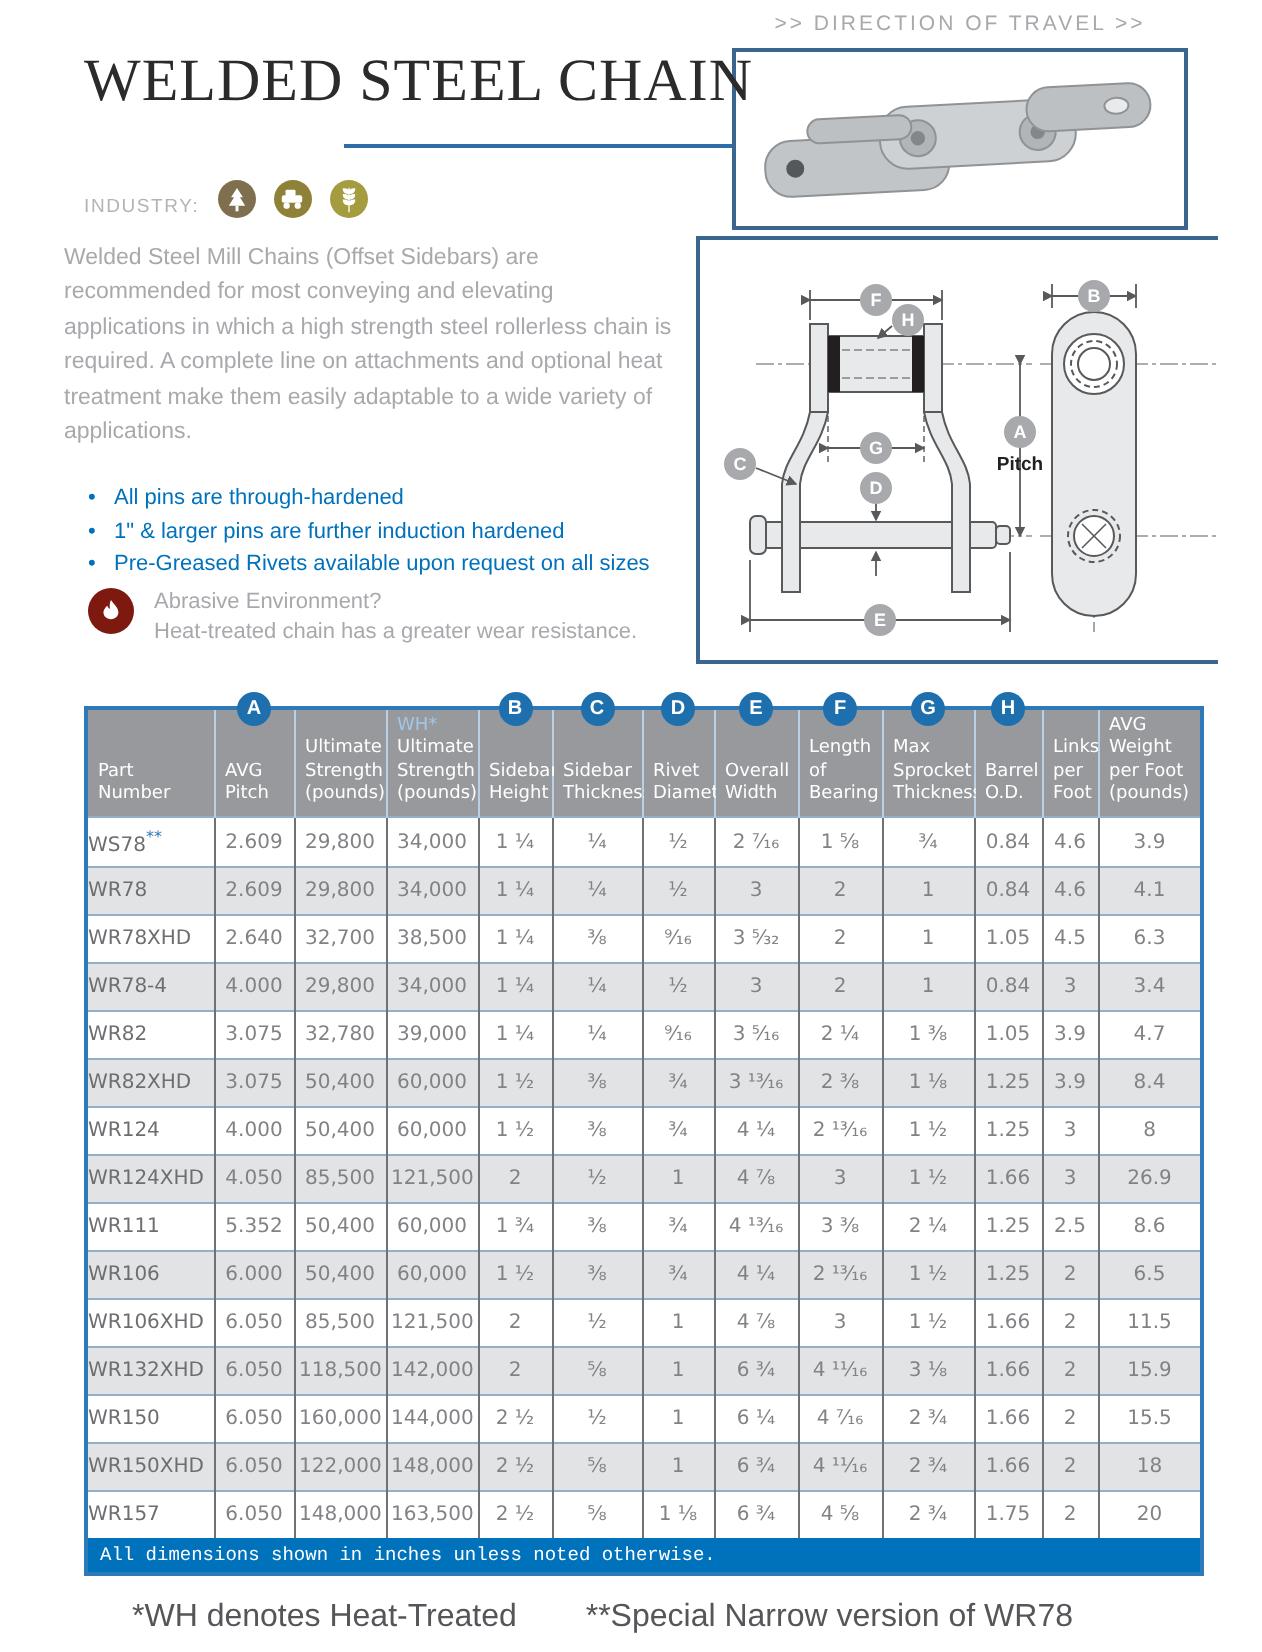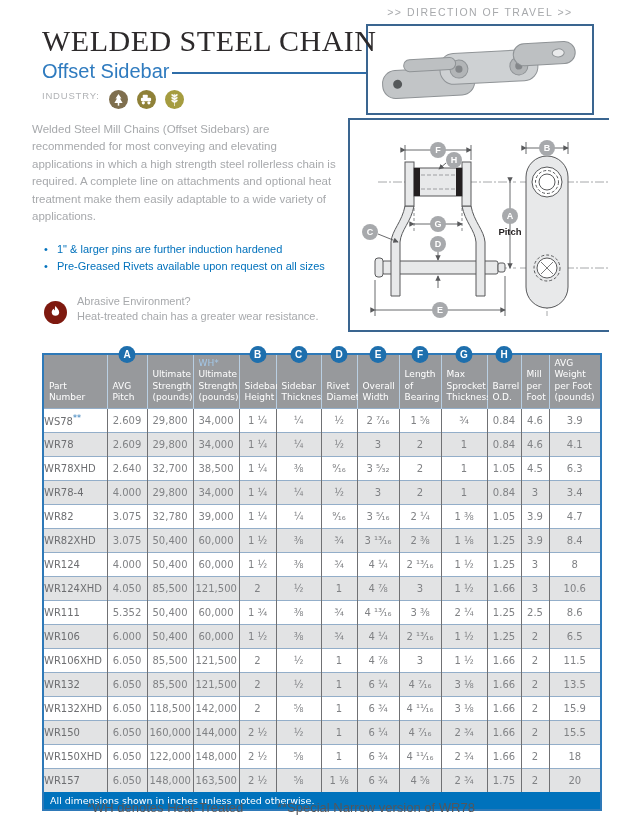--- a/index.html
+++ b/index.html
@@ -10,33 +10,33 @@
              font-size:10.5px;letter-spacing:1.5px;color:#a7a9ac;}
 
   .photo-box{position:absolute;left:366px;top:24px;width:228px;height:91px;
              border:2px solid #3a6590;box-sizing:border-box;background:#fff;}
 
   .title{position:absolute;left:42px;top:24px;font-family:"Liberation Serif","DejaVu Serif",serif;
          font-size:30px;font-weight:400;color:#2d2a2b;letter-spacing:.5px;}
   .subtitle{position:absolute;left:42px;top:60px;font-size:20px;color:#2f7bbf;}
   .subtitle-line{position:absolute;left:172px;top:72px;width:194px;border-top:2px solid #2f6da8;}
 
-  .industry{position:absolute;left:42px;top:90px;display:flex;align-items:flex-start;gap:9px;}
+  .industry{position:absolute;left:42px;top:90px;display:flex;align-items:flex-end;gap:9px;}
   .industry-label{font-size:9.5px;letter-spacing:.8px;color:#b1b3b6;}
   .ind-icon{width:19px;height:19px;border-radius:50%;display:flex;align-items:center;justify-content:center;}
   .ind-forestry{background:#7f6f4e;} .ind-construction{background:#8f8138;} .ind-agriculture{background:#a59c3f;}
 
   .intro{position:absolute;left:32px;top:121px;width:304px;font-size:11.5px;line-height:1.52;color:#a7a9ac;}
 
   .bullets{position:absolute;left:44px;top:241px;margin:0;padding:0;list-style:none;
            color:#0071bc;font-size:11px;line-height:1.5;width:310px;}
   .bullets li{position:relative;padding-left:13px;}
   .bullets li::before{content:"•";position:absolute;left:0;}
 
-  .abrasive{position:absolute;left:44px;top:294px;display:flex;gap:10px;align-items:flex-end;}
+  .abrasive{position:absolute;left:44px;top:294px;display:flex;gap:10px;align-items:flex-start;}
   .abr-icon{width:23px;height:23px;border-radius:50%;background:#7e190f;flex:0 0 auto;
             display:flex;align-items:center;justify-content:center;}
   .abr-text{font-size:11px;color:#a7a9ac;line-height:1.35;}
 
   .diagram-box{position:absolute;left:348px;top:118px;width:281px;height:214px;
                border:2px solid #3a6590;box-sizing:border-box;background:#fff;}
 
   .table-wrap{position:absolute;left:42px;top:344px;width:558px;}
   table{border-collapse:collapse;table-layout:fixed;width:558px;margin-top:9px;
         border:2px solid #2e79b8;font-family:"DejaVu Sans",sans-serif;}
@@ -45,23 +45,23 @@
      position:relative;line-height:1.25;height:50px;box-sizing:border-box;}
   .badge{position:absolute;top:-9px;left:50%;transform:translateX(-50%);width:17px;height:17px;
          border-radius:50%;background:#1e6fad;color:#fff;font-size:10px;font-weight:bold;
          text-align:center;line-height:17px;font-family:"Liberation Sans",sans-serif;}
   .whpre{display:block;color:#a3c7e8;}
   tbody td{font-size:10px;color:#808285;text-align:center;padding:5px 2px;
            border-right:1px solid #707174;border-top:1px solid #93aec9;height:13px;}
   tbody tr:nth-child(even){background:#e2e3e4;}
   tbody td.part{text-align:left;padding-left:0;color:#6d6e71;}
   .pnote{color:#2e79b8;font-size:8px;}
-  tfoot td{background:#0072bc;color:#fff;font-size:9.5px;text-align:left;padding:3px 6px;border:none;}
-
-  .footnotes{position:absolute;left:58px;top:800px;font-size:13px;color:#55565a;padding-left:29px;}
+  tfoot td{background:#0072bc;color:#fff;font-size:9.5px;text-align:left;padding:3px 6px;border:none;font-family:Liberation Mono, monospace;}
+
+  .footnotes{position:absolute;left:37px;top:800px;font-size:16px;color:#55565a;padding-left:29px;}
   .footnotes span{margin-right:30px;}
 
   svg text.lbl{fill:#fff;font-size:9px;font-weight:bold;font-family:"Liberation Sans",sans-serif;}
   svg text.pitch{fill:#231f20;font-size:9.5px;font-weight:bold;font-family:"Liberation Sans",sans-serif;}
 </style>
 </head>
 <body>
 
 <div class="page">
 
@@ -78,21 +78,20 @@
         <circle cx="151" cy="42" r="9" fill="#b2b5b7"></circle>
         <circle cx="151" cy="42" r="3.6" fill="#84878a" stroke="none"></circle>
         <rect x="146" y="20" width="62" height="22" rx="11" fill="#bdc0c2"></rect>
         <ellipse cx="191" cy="31" rx="6" ry="4" fill="#e9eaeb"></ellipse>
         <rect x="36" y="30" width="52" height="12" rx="6" fill="#bdc0c2"></rect>
       </g>
     </svg>
   </div>
 
   <div class="title">WELDED STEEL CHAIN</div>
-  <div class="subtitle">Offset Sidebar</div>
   <div class="subtitle-line"></div>
 
   <div class="industry">
     <span class="industry-label">INDUSTRY:</span>
     <span class="ind-icon ind-forestry">
       <svg width="13" height="14" viewBox="0 0 14 15">
           <path d="M7 1 L10.2 6 H8.6 L11.4 10.6 H2.6 L5.4 6 H3.8 Z" fill="#fff"></path>
           <rect x="6.2" y="10.6" width="1.6" height="3" fill="#fff"></rect>
         </svg>
     </span>
@@ -107,20 +106,21 @@
     <span class="ind-icon ind-agriculture">
       <svg width="11" height="14" viewBox="0 0 11 15">
           <path d="M5.5 1 V14 M5.5 4 C3.5 4 2.5 3 2.5 1.6 C4.5 1.6 5.5 2.6 5.5 4 Z M5.5 4 C7.5 4 8.5 3 8.5 1.6 C6.5 1.6 5.5 2.6 5.5 4 Z M5.5 7 C3.5 7 2.5 6 2.5 4.6 C4.5 4.6 5.5 5.6 5.5 7 Z M5.5 7 C7.5 7 8.5 6 8.5 4.6 C6.5 4.6 5.5 5.6 5.5 7 Z M5.5 10 C3.5 10 2.5 9 2.5 7.6 C4.5 7.6 5.5 8.6 5.5 10 Z M5.5 10 C7.5 10 8.5 9 8.5 7.6 C6.5 7.6 5.5 8.6 5.5 10 Z" fill="#fff" stroke="#fff" stroke-width="0.7"></path>
         </svg>
     </span>
   </div>
 
   <div class="intro">Welded Steel Mill Chains (Offset Sidebars) are recommended for most conveying and elevating applications in which a high strength steel rollerless chain is required. A complete line on attachments and optional heat treatment make them easily adaptable to a wide variety of applications.</div>
 
   <ul class="bullets">
+      <li>All pins are through-hardened</li>
       <li>1" &amp; larger pins are further induction hardened</li>
       <li>Pre-Greased Rivets available upon request on all sizes</li>
     </ul>
 
   <div class="abrasive">
     <span class="abr-icon">
       <svg width="13" height="14" viewBox="0 0 14 15">
           <path d="M7 1 C8.4 3.4 11 4.8 11 8 A4.1 4.1 0 0 1 2.9 8 C2.9 6.3 3.9 5.2 4.9 4.1 C5.3 5 5.9 5.5 6.5 5.8 C6.1 4.1 6.3 2.5 7 1 Z" fill="#fff"></path>
         </svg>
     </span>
@@ -237,21 +237,21 @@
             <th><span class="badge">A</span><span>AVG Pitch</span></th>
             <th><span>Ultimate Strength (pounds)</span></th>
             <th><span class="whpre">WH*</span><span>Ultimate Strength (pounds)</span></th>
             <th><span class="badge">B</span><span>Sidebar Height</span></th>
             <th><span class="badge">C</span><span>Sidebar Thickness</span></th>
             <th><span class="badge">D</span><span>Rivet Diameter</span></th>
             <th><span class="badge">E</span><span>Overall Width</span></th>
             <th><span class="badge">F</span><span>Length of Bearing</span></th>
             <th><span class="badge">G</span><span>Max Sprocket Thickness</span></th>
             <th><span class="badge">H</span><span>Barrel O.D.</span></th>
-            <th><span>Mill per Foot</span></th>
+            <th><span>Links per Foot</span></th>
             <th><span>AVG Weight per Foot (pounds)</span></th>
           </tr>
       </thead>
       <tbody>
           <tr>
             <td class="part">WS78<sup class="pnote">**</sup></td>
             <td>2.609</td>
             <td>29,800</td>
             <td>34,000</td>
             <td>1 ¼</td>
@@ -360,21 +360,21 @@
             <td>85,500</td>
             <td>121,500</td>
             <td>2</td>
             <td>½</td>
             <td>1</td>
             <td>4 ⅞</td>
             <td>3</td>
             <td>1 ½</td>
             <td>1.66</td>
             <td>3</td>
-            <td>10.6</td>
+            <td>26.9</td>
           </tr>
           <tr>
             <td class="part">WR111</td>
             <td>5.352</td>
             <td>50,400</td>
             <td>60,000</td>
             <td>1 ¾</td>
             <td>⅜</td>
             <td>¾</td>
             <td>4 ¹³⁄₁₆</td>
@@ -408,35 +408,20 @@
             <td>½</td>
             <td>1</td>
             <td>4 ⅞</td>
             <td>3</td>
             <td>1 ½</td>
             <td>1.66</td>
             <td>2</td>
             <td>11.5</td>
           </tr>
           <tr>
-            <td class="part">WR132</td>
-            <td>6.050</td>
-            <td>85,500</td>
-            <td>121,500</td>
-            <td>2</td>
-            <td>½</td>
-            <td>1</td>
-            <td>6 ¼</td>
-            <td>4 ⁷⁄₁₆</td>
-            <td>3 ⅛</td>
-            <td>1.66</td>
-            <td>2</td>
-            <td>13.5</td>
-          </tr>
-          <tr>
             <td class="part">WR132XHD</td>
             <td>6.050</td>
             <td>118,500</td>
             <td>142,000</td>
             <td>2</td>
             <td>⅝</td>
             <td>1</td>
             <td>6 ¾</td>
             <td>4 ¹¹⁄₁₆</td>
             <td>3 ⅛</td>

